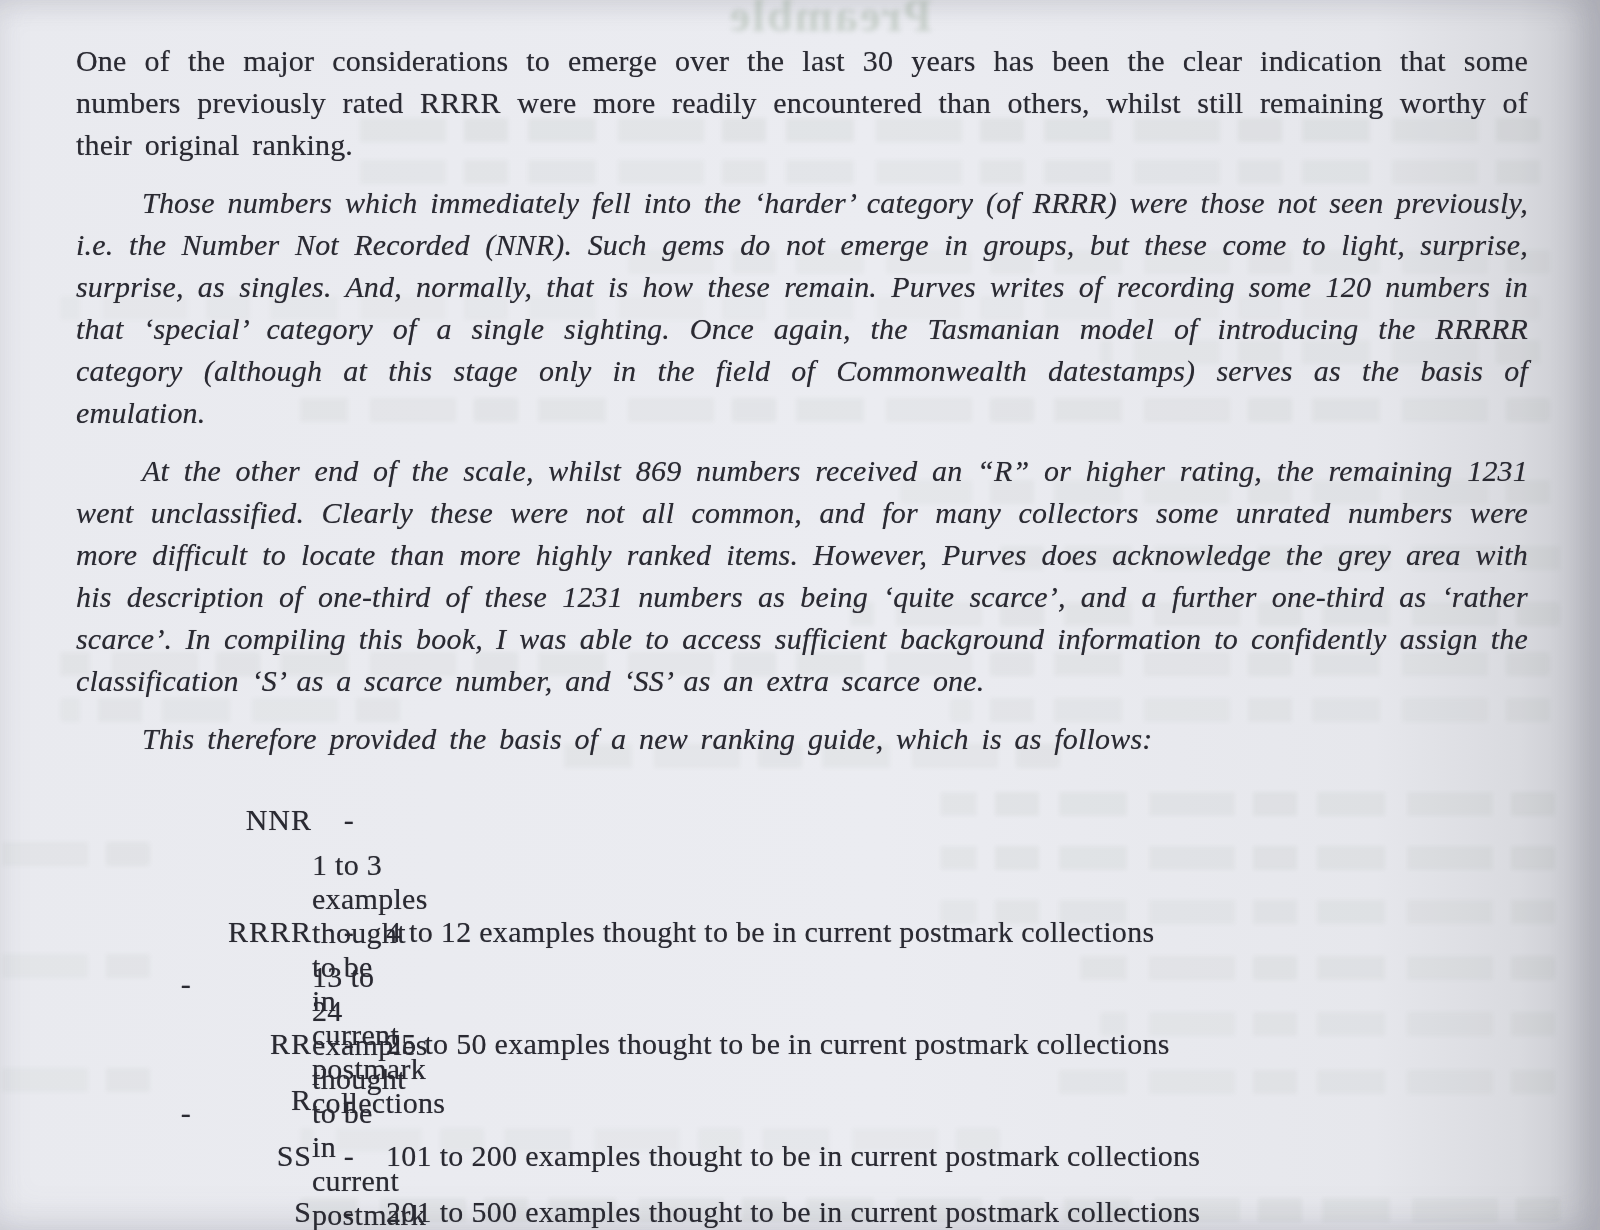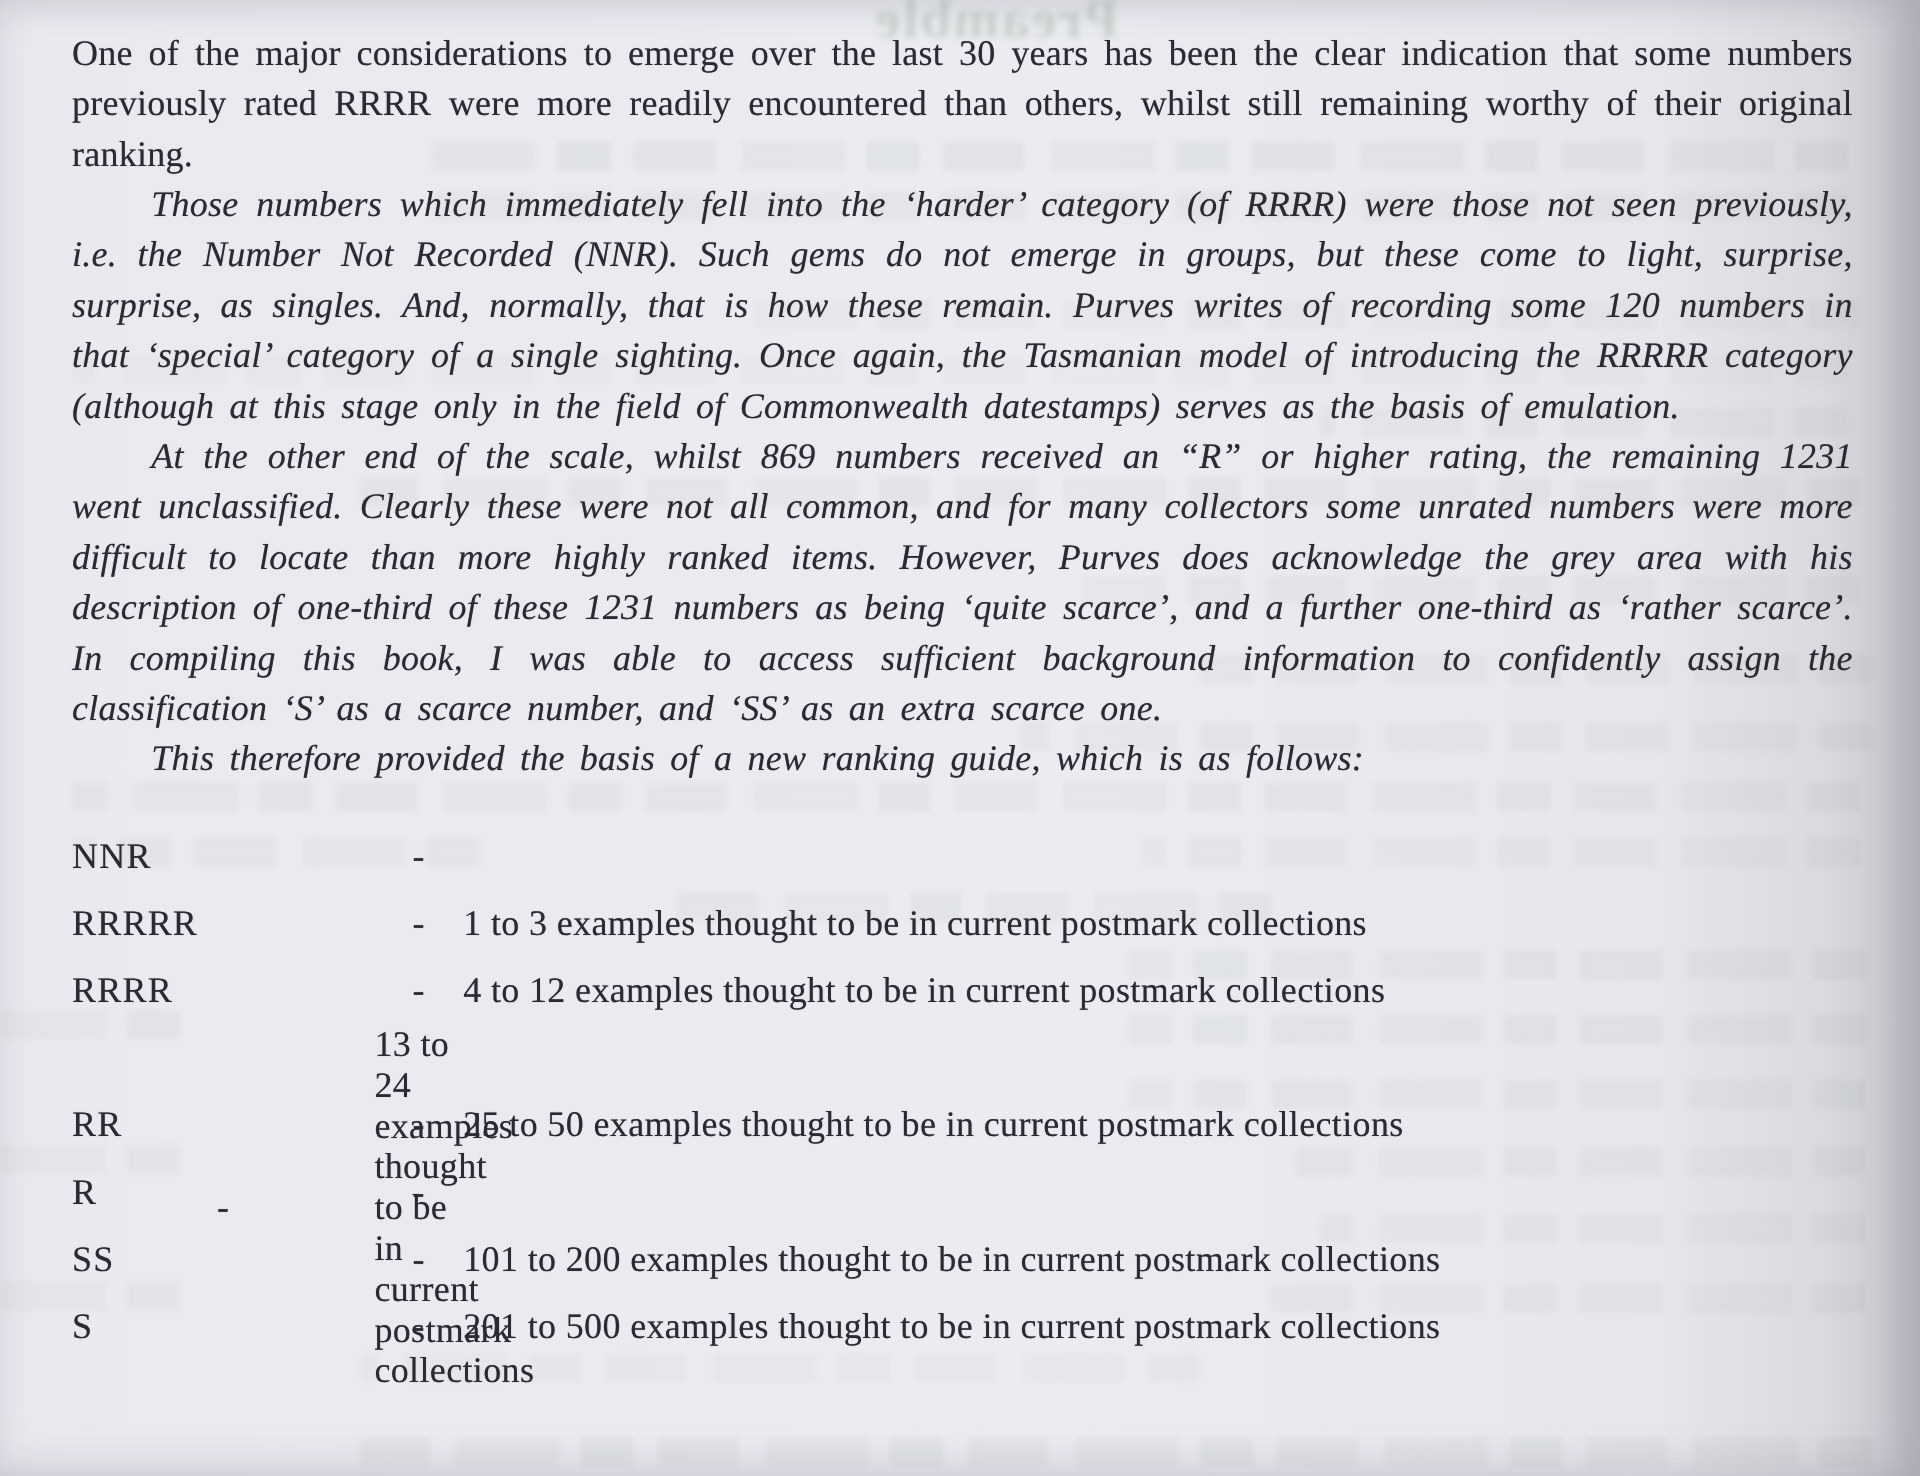--- a/index.html
+++ b/index.html
@@ -30,35 +30,35 @@
     filter:blur(2.2px);
     background:repeating-linear-gradient(90deg,
        rgba(112,128,106,.16) 0 44px, rgba(112,128,106,0) 44px 62px,
        rgba(112,128,106,.13) 62px 148px, rgba(112,128,106,0) 148px 170px,
        rgba(112,128,106,.15) 170px 238px, rgba(112,128,106,0) 238px 258px);
     pointer-events:none;
   }
   
   .content{position:absolute;left:60px;right:56px;top:24px;}
   p.para{
-    margin:0;
+    margin:16px;
     font-size:30px;line-height:42px;
     text-align:justify;
     word-spacing:5px;letter-spacing:.2px;
     text-shadow:0 0 .7px rgba(42,42,52,.55);
   }
   p.indent{text-indent:66px;font-style:italic;}
   .ranking{margin-top:32px;}
   .rank-row{
     display:grid;grid-template-columns:252px 74px 1fr;
     height:56px;align-items:center;
     font-size:30px;letter-spacing:.3px;
     text-shadow:0 0 .7px rgba(42,42,52,.55);
   }
-  .rank-row .code{letter-spacing:1px;}
+  .rank-row .code{text-align:right;letter-spacing:1px;}
   .rank-row .dash{text-align:center;}
 </style>
 </head>
 <body>
 
 <div class="page">
 
   <div class="ghost-title">Preamble</div>
 
   <div class="gb" style="left:340px;top:118px;width:1200px;opacity:.50"></div>
@@ -91,21 +91,20 @@
     <p class="para indent">Those numbers which immediately fell into the ‘harder’ category (of RRRR) were those not seen previously, i.e. the Number Not Recorded (NNR). Such gems do not emerge in groups, but these come to light, surprise, surprise, as singles. And, normally, that is how these remain. Purves writes of recording some 120 numbers in that ‘special’ category of a single sighting. Once again, the Tasmanian model of introducing the RRRRR category (although at this stage only in the field of Commonwealth datestamps) serves as the basis of emulation.</p>
     <p class="para indent">At the other end of the scale, whilst 869 numbers received an “R” or higher rating, the remaining 1231 went unclassified. Clearly these were not all common, and for many collectors some unrated numbers were more difficult to locate than more highly ranked items. However, Purves does acknowledge the grey area with his description of one-third of these 1231 numbers as being ‘quite scarce’, and a further one-third as ‘rather scarce’. In compiling this book, I was able to access sufficient background information to confidently assign the classification ‘S’ as a scarce number, and ‘SS’ as an extra scarce one.</p>
     <p class="para indent">This therefore provided the basis of a new ranking guide, which is as follows:</p>
 
     <div class="ranking">
       <div class="rank-row">
         <span class="code">NNR</span>
         <span class="dash">-</span>
       </div>
       <div class="rank-row">
-        <span class="code">RRRRR</span>
         <span class="dash">-</span>
         <span class="desc">1 to 3 examples thought to be in current postmark collections</span>
       </div>
       <div class="rank-row">
         <span class="code">RRRR</span>
         <span class="dash">-</span>
         <span class="desc">4 to 12 examples thought to be in current postmark collections</span>
       </div>
       <div class="rank-row">
         <span class="dash">-</span>

